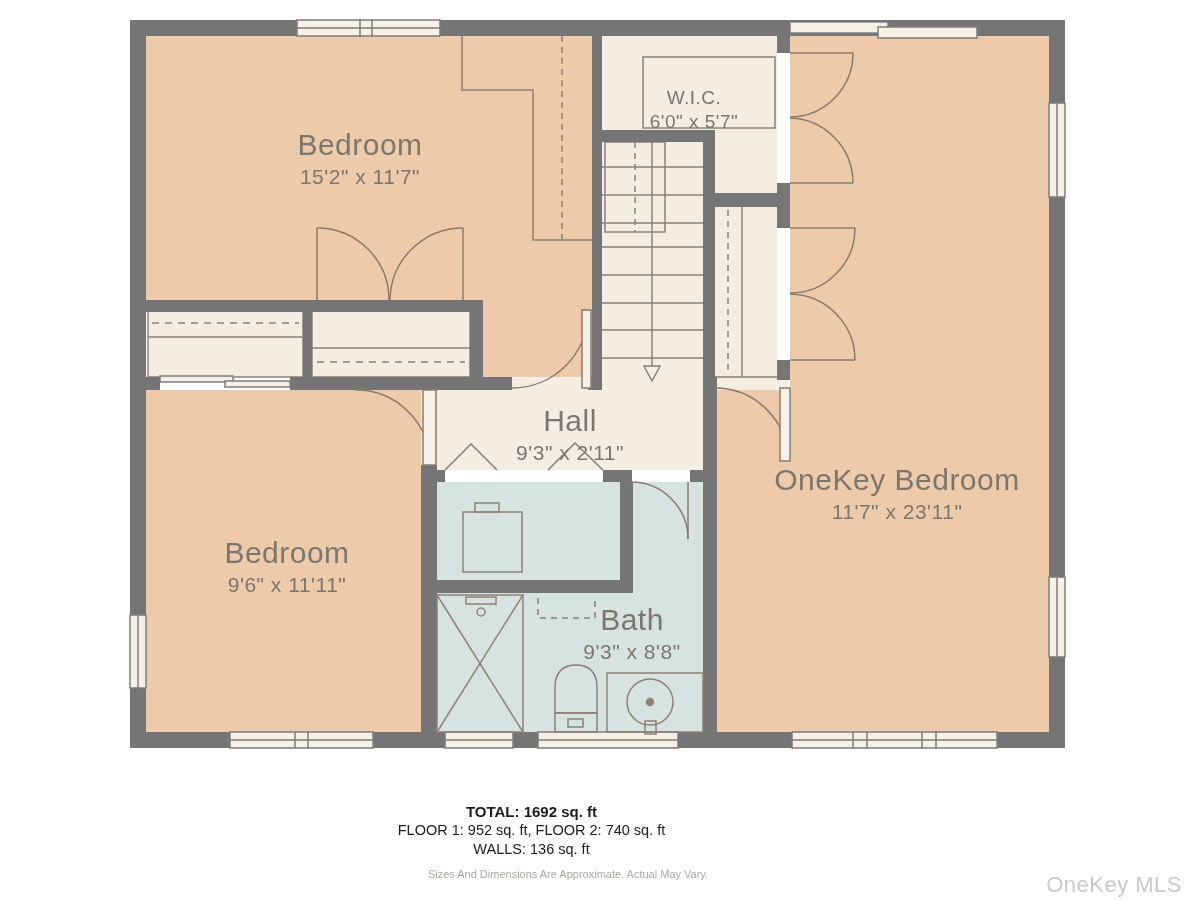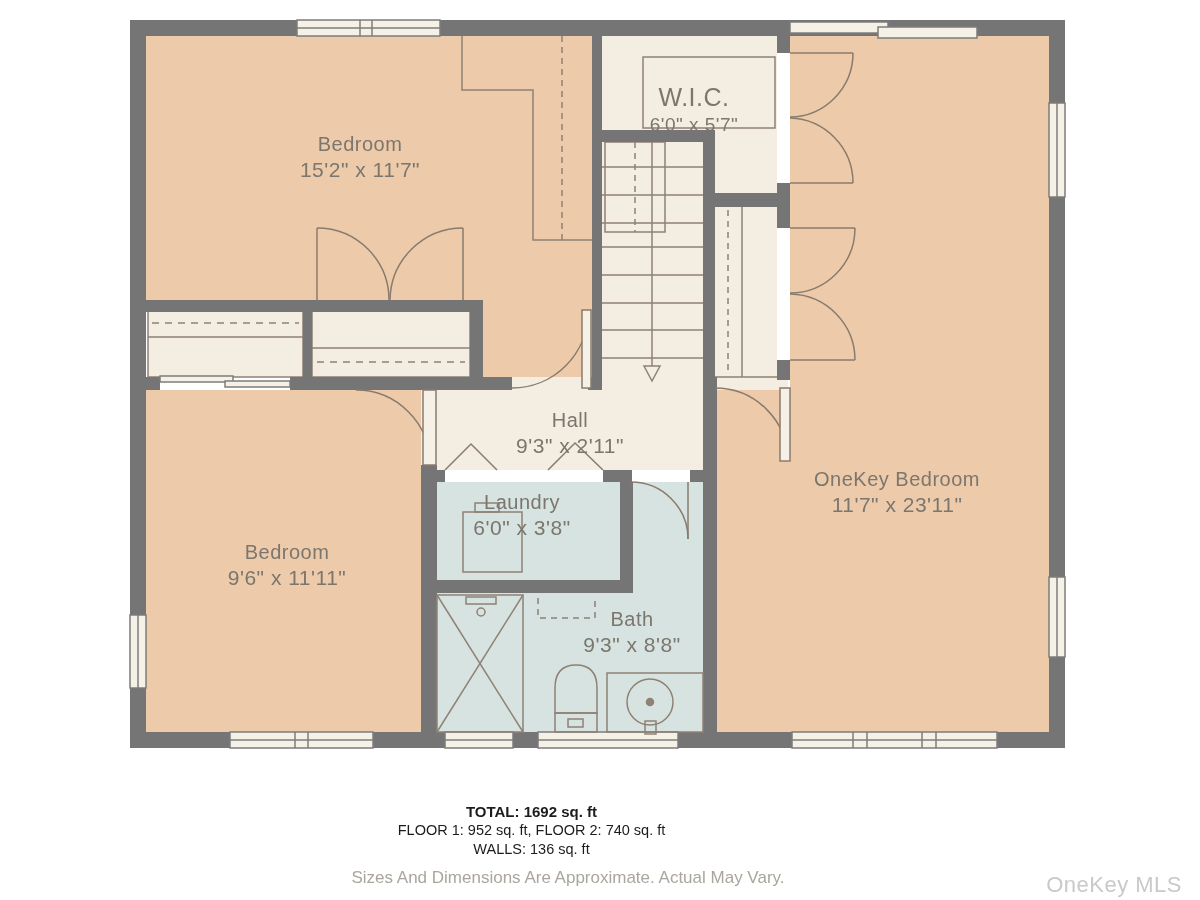--- a/index.html
+++ b/index.html
@@ -6,32 +6,32 @@
   #canvas{
     position:relative;width:1200px;height:900px;background:#ffffff;overflow:hidden;
     font-family:"Liberation Sans","DejaVu Sans",sans-serif;
   }
   #plan-svg{position:absolute;left:0;top:0;}
   .room-label{
     position:absolute;transform:translate(-50%,-50%);
     text-align:center;color:#7b766e;line-height:1.25;white-space:nowrap;
     letter-spacing:0.5px;
   }
-  .room-label .rname{font-size:20px;}
+  .room-label .rname{font-size:30px;}
   .room-label .rdims{font-size:21px;}
-  .room-label.small .rname{font-size:25px;margin-top:39px;}
+  .room-label.small .rname{font-size:19px;margin-top:39px;}
   .room-label.small .rdims{font-size:19px;}
   #footer{
     position:absolute;left:0;top:802px;width:1063px;text-align:center;
     color:#1c1c1c;font-size:14.5px;line-height:1.28;
   }
   #footer .total-line{font-weight:bold;font-size:15px;}
   #disclaimer{
     position:absolute;left:0;top:868px;width:1136px;text-align:center;
-    color:#aaa69e;font-size:17px;
+    color:#aaa69e;font-size:11px;
   }
   #watermark{
     position:absolute;right:18px;top:872px;
     color:#c9c9c9;font-size:22px;letter-spacing:0.5px;
   }
 </style>
 </head>
 <body>
 
 <div id="canvas">
@@ -252,24 +252,20 @@
   <div class="rdims">6'0" x 5'7"</div>
 </div>
 <div class="room-label" style="left:897px;top:493px;">
   <div class="rname">OneKey Bedroom</div>
   <div class="rdims">11'7" x 23'11"</div>
 </div>
 <div class="room-label" style="left:570px;top:434px;">
   <div class="rname">Hall</div>
   <div class="rdims">9'3" x 2'11"</div>
 </div>
-<div class="room-label" style="left:522px;top:516px;">
-  <div class="rname">Laundry</div>
-  <div class="rdims">6'0" x 3'8"</div>
-</div>
 <div class="room-label" style="left:287px;top:566px;">
   <div class="rname">Bedroom</div>
   <div class="rdims">9'6" x 11'11"</div>
 </div>
 <div class="room-label" style="left:632px;top:633px;">
   <div class="rname">Bath</div>
   <div class="rdims">9'3" x 8'8"</div>
 </div>
 
 <div id="footer">

